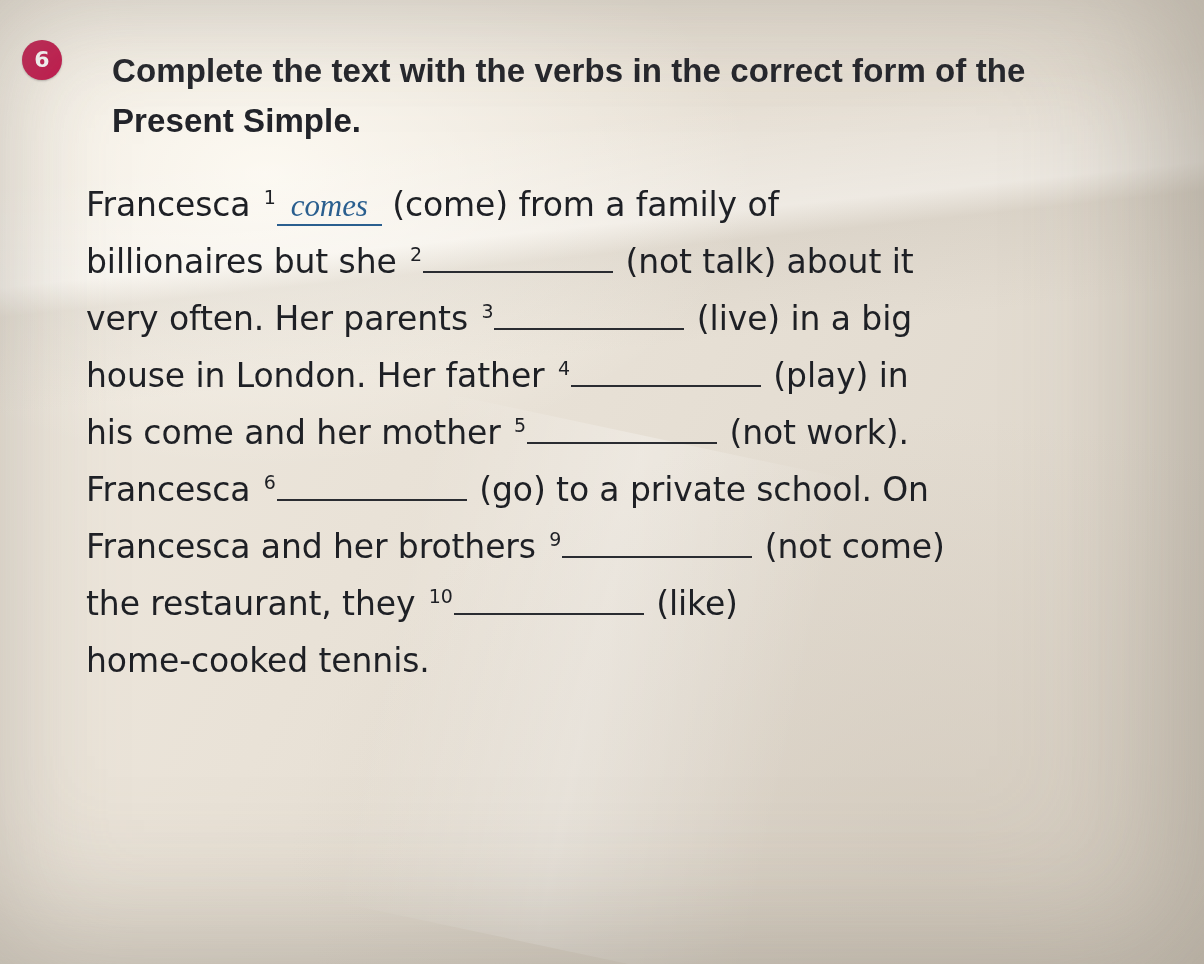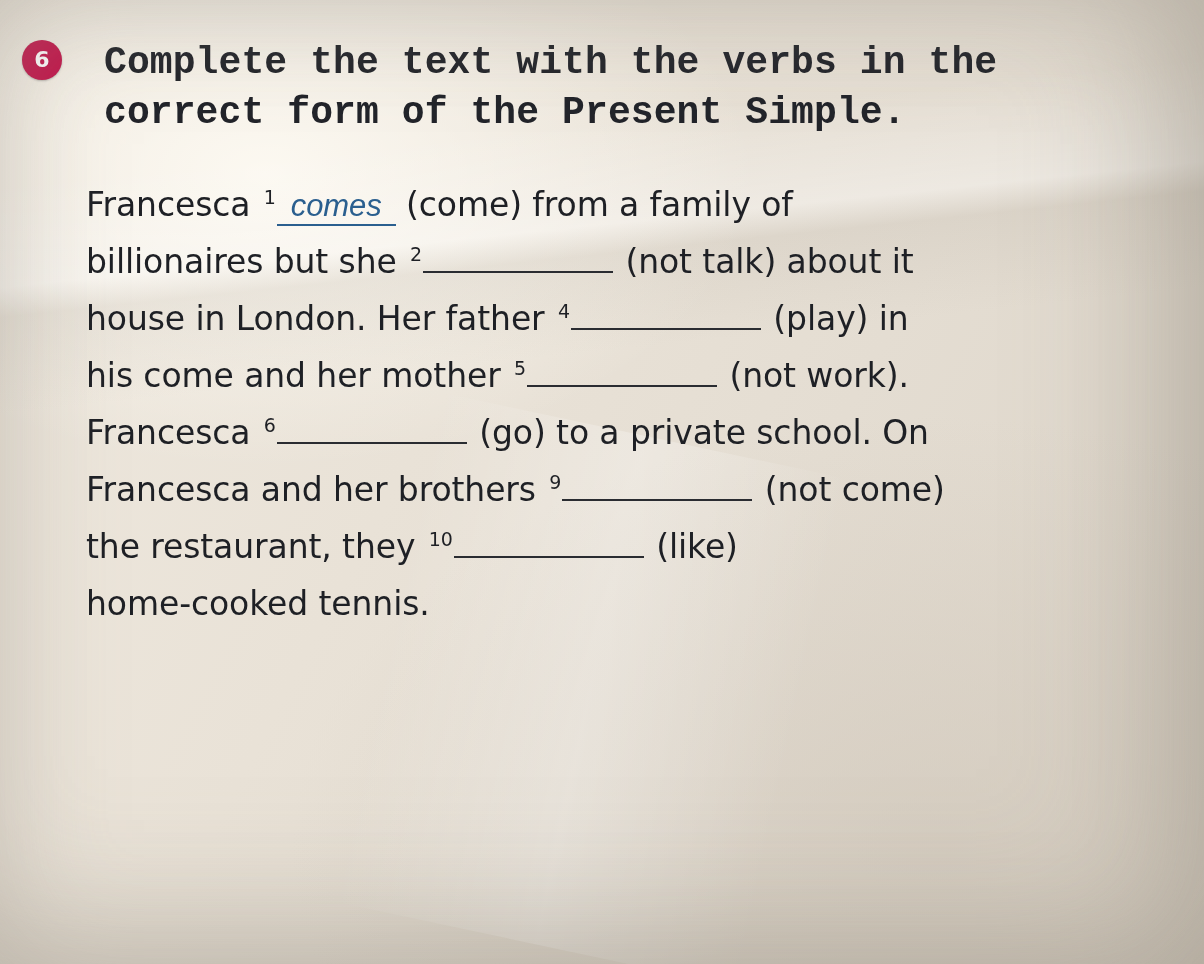--- a/index.html
+++ b/index.html
@@ -74,25 +74,25 @@
     background: #c2154b;
     color: #ffffff;
     font-family: "DejaVu Sans", sans-serif;
     font-weight: bold;
     font-size: 22px;
     line-height: 40px;
     text-align: center;
     box-shadow: 0 1px 2px rgba(0,0,0,0.25);
   }
   .ex-title {
-    margin: 4px;
+    margin: 12px;
     padding-left: 76px;
-    font-family: Liberation Mono, monospace;
+    font-family: Liberation Sans, sans-serif;
     font-weight: bold;
-    font-size: 38px;
+    font-size: 33px;
     line-height: 50px;
     letter-spacing: 0.1px;
     color: #22242a;
     max-width: 1030px;
   }
 
   
   #text-body {
     position: absolute;
     left: 86px;
@@ -120,21 +120,21 @@
     vertical-align: baseline;
     height: 32px;
     margin: 0 2px 0 0;
   }
   .blank.w-long { width: 190px; }
   .blank.w-med  { width: 176px; }
   .answer {
     display: inline-block;
     border-bottom: 2px solid #2a5f8f;
     color: #2a5f8f;
-    font-family: Liberation Sans, sans-serif;
+    font-family: Liberation Serif, serif;
     font-style: italic;
     font-size: 31px;
     padding: 0 14px 0 14px;
     line-height: 36px;
     text-align: center;
   }
 </style>
 </head>
 <body>
 
@@ -149,20 +149,21 @@
       <p class="ex-title">Complete the text with the verbs in the correct form of the Present Simple.</p>
     </div>
   </div>
 
   <div id="text-body">
 
     <div class="tline"><span>Francesca </span><sup class="gapnum">1</sup><span class="answer">comes</span><span> (come) from a family of</span></div>
 
     <div class="tline"><span>billionaires but she </span><sup class="gapnum">2</sup><span class="blank w-long"></span><span> (not talk) about it</span></div>
 
+    <div class="tline"><span>very often. Her parents </span><sup class="gapnum">3</sup><span class="blank w-long"></span><span> (live) in a big</span></div>
 
     <div class="tline"><span>house in London. Her father </span><sup class="gapnum">4</sup><span class="blank w-long"></span><span> (play) in</span></div>
 
     <div class="tline"><span>his come and her mother </span><sup class="gapnum">5</sup><span class="blank w-long"></span><span> (not work).</span></div>
 
     <div class="tline"><span>Francesca </span><sup class="gapnum">6</sup><span class="blank w-long"></span><span> (go) to a private school. On</span></div>
 
 
 
 

